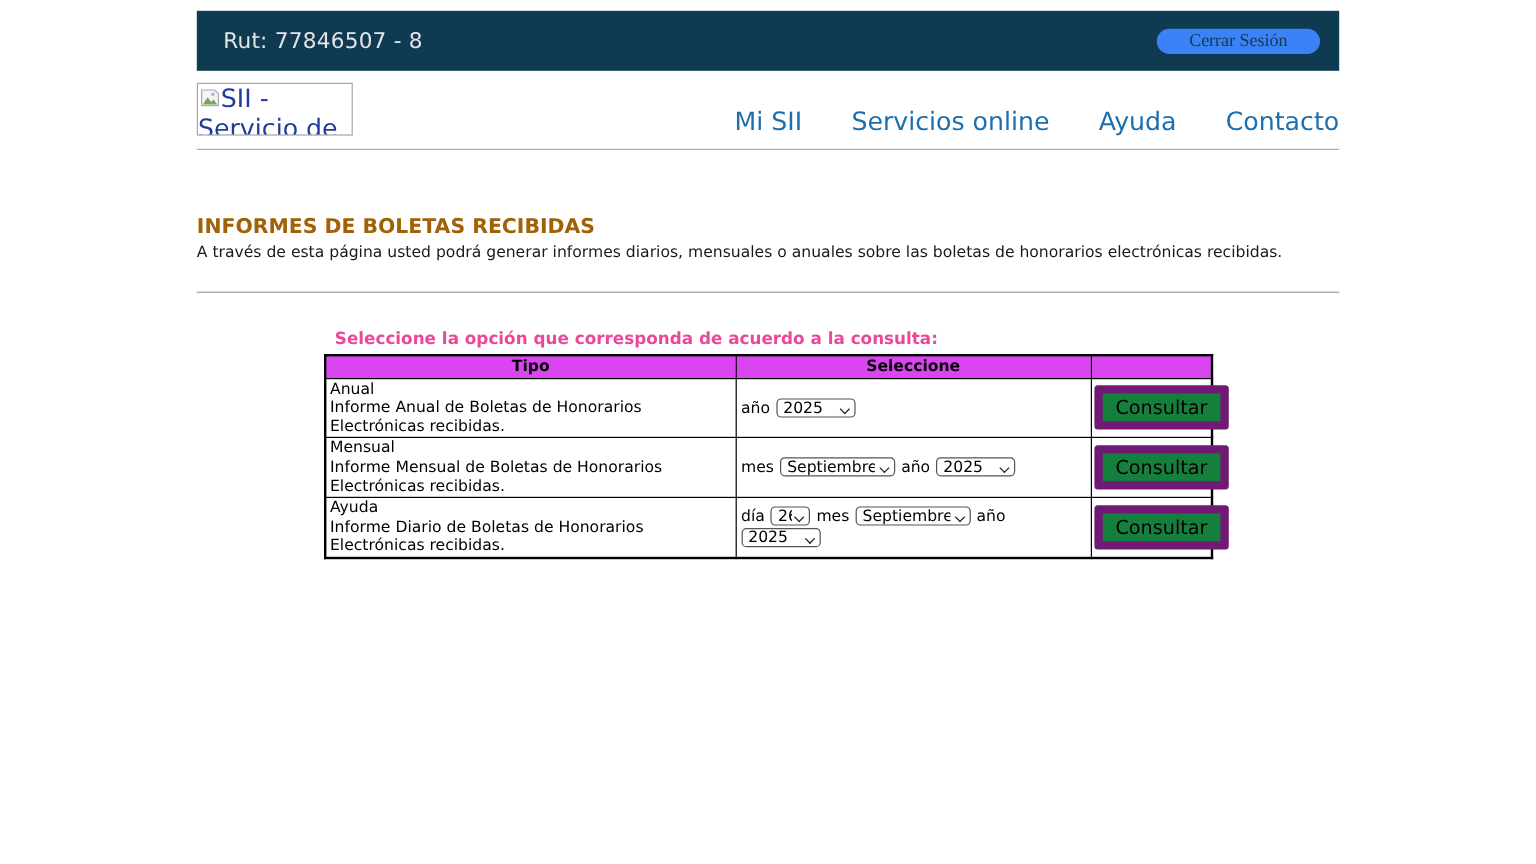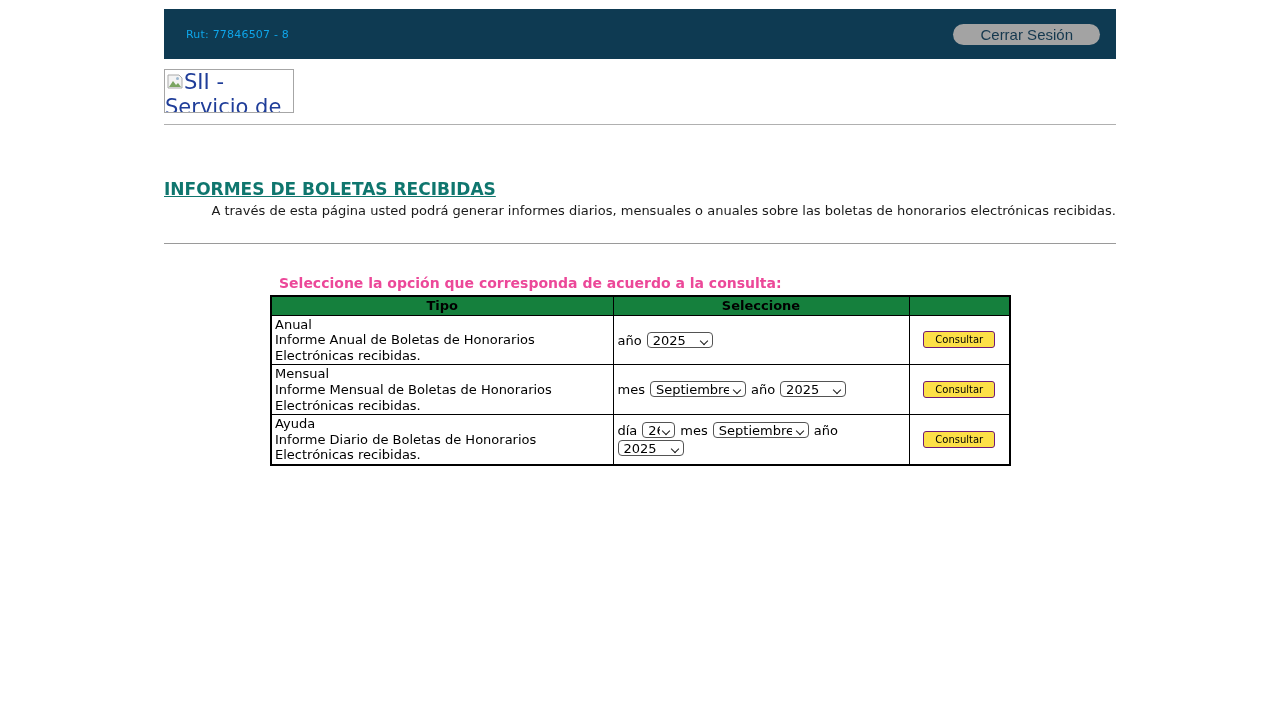--- a/index.html
+++ b/index.html
@@ -10,25 +10,25 @@
     color: #000;
   }
   .page { width: 952px; margin: 9px auto 0 auto; }
 
   
   .topbar {
     height: 50px; background: #0e3a52;
     display: flex; align-items: center; justify-content: space-between;
     padding: 0 16px 0 22px;
   }
-  .rut { color: #0ea5e9; font-size: 11px; letter-spacing: 0.2px; }
+  .rut { color: #e5e5e5; font-size: 18px; letter-spacing: 0.2px; }
   .logout {
-    background: #a3a3a3; color: #14384e;
+    background: #3b82f6; color: #14384e;
     border: none; border-radius: 15px;
-    font-family: Liberation Sans, sans-serif; font-size: 15px;
+    font-family: Liberation Serif, serif; font-size: 15px;
     padding: 2px 27px; cursor: pointer; line-height: 17px;
   }
 
   
   .header-row {
     display: flex; align-items: flex-end; justify-content: space-between;
     padding: 10px 0 11px 0; height: 65px;
   }
   .logo-box {
     width: 130px; height: 44px;
@@ -42,36 +42,36 @@
   .nav a {
     color: #1b6fae; text-decoration: none;
     font-size: 21px; cursor: pointer; white-space: nowrap;
   }
   hr.rule {
     border: none; border-top: 1px solid #b0b0b0;
     margin: 0; height: 0;
   }
 
   
-  h1.page-title { font-size: 17px; font-weight: bold; margin: 54px 0 0 0; color: #0f766e; text-decoration: underline; }
-  p.page-desc { font-size: 13px; margin: 4px 0 0 0; color: #1a1a1a; text-align: right; }
+  h1.page-title { font-size: 17px; font-weight: bold; margin: 54px 0 0 0; color: #a16207; }
+  p.page-desc { font-size: 13px; margin: 4px 0 0 0; color: #1a1a1a; }
   hr.section-rule { border: none; border-top: 1px solid #9a9a9a; margin: 25px 0 0 0; }
 
   
   .instruction { font-size: 14px; font-weight: bold; margin: 31px 0 4px 115px; color: #ec4899; }
 
   table.consulta {
     border-collapse: collapse; margin-left: 106px;
     border: 2px solid #000;
     font-size: 13px; line-height: 1.2;
     table-layout: fixed; width: 739px;
   }
   table.consulta th, table.consulta td { border: 1px solid #000; }
   th.hdr {
-    background: #15803d; font-weight: bold; font-size: 13px;
+    background: #d946ef; font-weight: bold; font-size: 13px;
     height: 19px; padding: 1px 2px; text-align: center;
   }
   td.tipo-cell { padding: 1px 3px; vertical-align: middle; }
   td.sel-cell  { padding: 3px 2px 3px 4px; vertical-align: middle; }
   td.btn-cell  { text-align: center; vertical-align: middle; padding: 2px; }
   .col-tipo { width: 342px; } .col-sel { width: 296px; } .col-btn { width: 101px; }
   .tipo-title { font-weight: normal; }
 
   .ctl-line { display: flex; align-items: flex-end; gap: 5px; margin: 1px 0; flex-wrap: nowrap; }
   .ctl-label { font-size: 13px; }
@@ -87,22 +87,22 @@
     content: ""; position: absolute; right: 6px; top: 6px;
     width: 5px; height: 5px;
     border-right: 1.6px solid #1a1a1a; border-bottom: 1.6px solid #1a1a1a;
     transform: rotate(45deg); pointer-events: none;
   }
   .sel.w-year select { width: 66px; }
   .sel.w-month select { width: 96px; }
   .sel.w-day select { width: 33px; padding-right: 14px; }
 
   .consultar {
-    font-family: inherit; font-size: 10px; color: #000;
-    background: #fde047; border: 1px solid #701a75; border-radius: 3px;
+    font-family: inherit; font-size: 16px; color: #000;
+    background: #15803d; border: 7px solid #701a75; border-radius: 3px;
     padding: 2px 11px; cursor: pointer;
   }
 </style>
 </head>
 <body>
 
 <div class="page">
 
   <div class="topbar">
     <span class="rut">Rut: 77846507 - 8</span>
@@ -112,20 +112,26 @@
   <div class="header-row">
     <div class="logo-box">
       <span class="broken-icon">
         <svg width="16" height="15" viewBox="0 0 16 15">
           <path d="M1 1 h11 l3 3 v10 h-14 z" fill="#f4f4f4" stroke="#a9a9a9" stroke-width="1"></path>
           <path d="M2 13 l4 -6 l3 4 l2 -2 l3 4 z" fill="#7aa561"></path>
           <circle cx="10.5" cy="4.5" r="1.5" fill="#9db8cf"></circle>
         </svg>
       </span><span class="alt-text">SII - Servicio de</span>
     </div>
+    <nav class="nav">
+      <a>Mi SII</a>
+      <a>Servicios online</a>
+      <a>Ayuda</a>
+      <a>Contacto</a>
+    </nav>
   </div>
   <hr class="rule">
 
   <h1 class="page-title">INFORMES DE BOLETAS RECIBIDAS</h1>
   <p class="page-desc">A través de esta página usted podrá generar informes diarios, mensuales o anuales sobre las boletas de honorarios electrónicas recibidas.</p>
   <hr class="rule section-rule">
 
   <div class="instruction">Seleccione la opción que corresponda de acuerdo a la consulta:</div>
 
   <table class="consulta">

